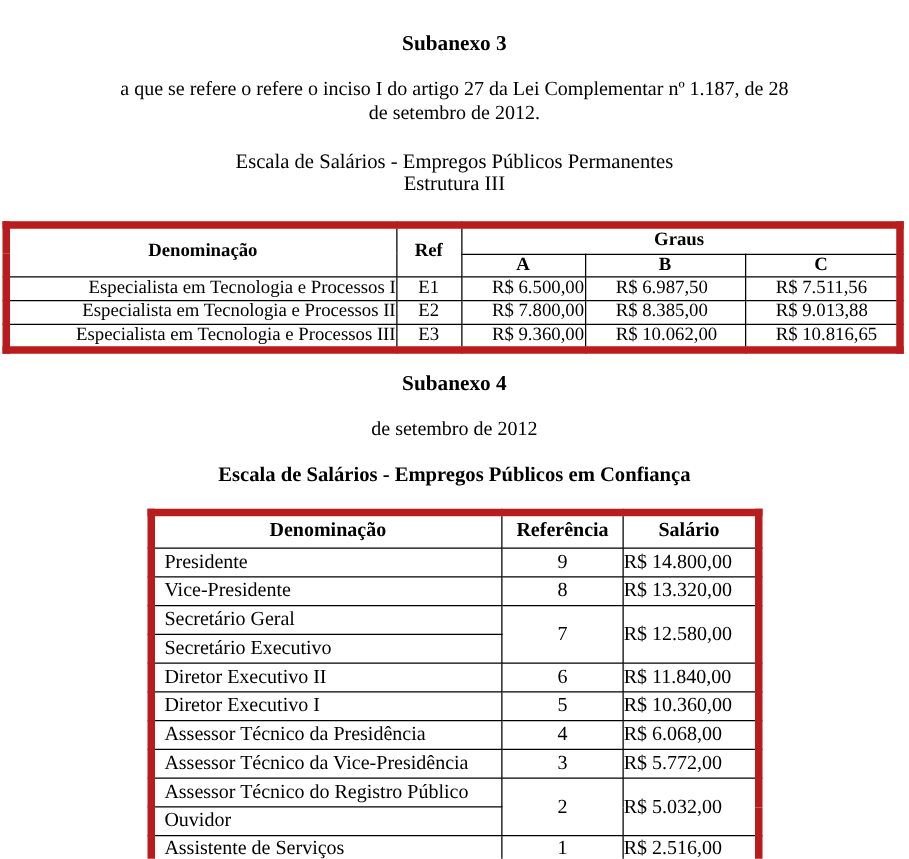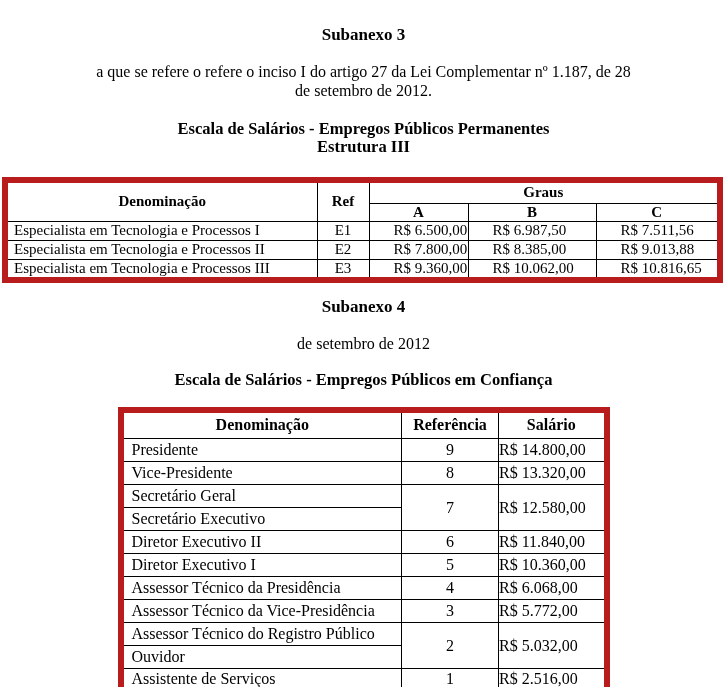--- a/index.html
+++ b/index.html
@@ -18,21 +18,21 @@
     margin-top: 25px;
   }
   .intro {
     margin-top: 17px;
     font-size: 16px;
     line-height: 19px;
   }
   .table-heading {
     margin-top: 20px;
     font-size: 16.5px;
-    font-weight: bold;
+    font-weight: normal;
     line-height: 18px;
   }
   .table-heading-single {
     margin-top: 18px;
     font-size: 16.5px;
     font-weight: bold;
     line-height: 18px;
   }
   table {
     border-collapse: collapse;
@@ -49,21 +49,21 @@
 
   
   table.t1 {
     width: 715px;
     margin: 21px 0 0 2px;
     font-size: 15px;
   }
   .t1 .hrow1 th { height: 23px; }
   .t1 .hrow2 th { height: 18px; }
   .t1 td { height: 19px; }
-  .t1 .c-den  { text-align: left; padding-left: 6px; }
+  .t1 .c-den  { text-align: right; padding-left: 6px; }
   .t1 .c-ref  { text-align: center; }
   .t1 .c-money{ text-align: left; padding-left: 24px; }
 
   
   table.t2 {
     width: 486px;
     margin: 18px auto 0 auto;
     font-size: 16px;
   }
   .t2 th { height: 29px; }

